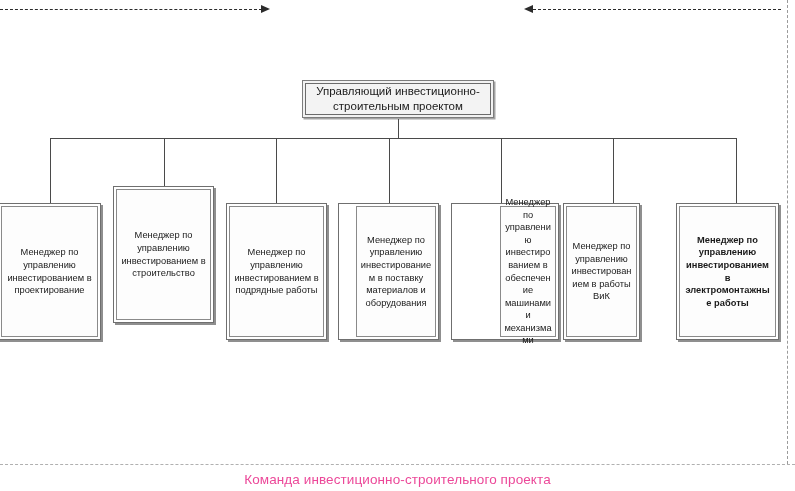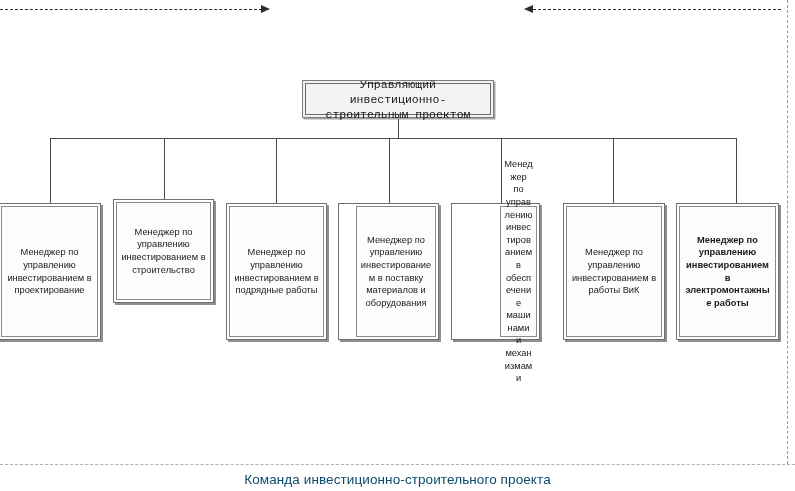--- a/index.html
+++ b/index.html
@@ -69,21 +69,20 @@
     width: 100%; height: 100%;
     border: 1px solid #6b6b6b;
     background: #f3f3f3;
     display: flex;
     align-items: center;
     justify-content: center;
     text-align: center;
     font-size: 11.5px;
     line-height: 15px;
     padding: 2px 4px;
-    font-family: Liberation Mono, monospace;
   }
 
   
   .node-mgr {
     position: absolute;
     background: #ffffff;
     border: 1px solid #6f6f6f;
     padding: 2px;
     box-shadow: 2px 2px 0 rgba(105,105,105,0.75);
   }
@@ -108,21 +107,21 @@
     left: 0; width: 795px;
     height: 0;
     border-top: 1.5px dashed #b0b0b0;
   }
   .caption-text {
     position: absolute;
     left: 0; width: 795px;
     text-align: center;
     font-size: 13.5px;
     line-height: 18px;
-    color: #0c4a6e;
+    color: #ec4899;
     letter-spacing: 0.1px;
   }
 </style>
 </head>
 <body>
 
 <div id="canvas">
 
   <div class="dim-seg" style="left:0px; top:9px; width:262px;"></div>
   <div class="dim-arrow right" style="left:261px; top:5px;"></div>
@@ -149,45 +148,45 @@
   <div class="conn-v" style="left:501px; top:138px; height:65px;"></div>
   <div class="conn-v" style="left:613px; top:138px; height:65px;"></div>
   <div class="conn-v" style="left:736px; top:138px; height:65px;"></div>
 
   <div class="node-mgr" style="left:-2px; top:203px; width:103px; height:137px;">
     <div class="inner">
       <span>Менеджер по управлению инвестированием в проектирование</span>
     </div>
   </div>
 
-  <div class="node-mgr" style="left:113px; top:199px; width:101px; height:104px;">
+  <div class="node-mgr" style="left:113px; top:186px; width:101px; height:137px;">
     <div class="inner">
       <span>Менеджер по управлению инвестированием в строительство</span>
     </div>
   </div>
 
   <div class="node-mgr" style="left:226px; top:203px; width:101px; height:137px;">
     <div class="inner">
       <span>Менеджер по управлению инвестированием в подрядные работы</span>
     </div>
   </div>
 
   <div class="node-mgr" style="left:338px; top:203px; width:101px; height:137px;padding-left:17px;">
     <div class="inner">
       <span>Менеджер по управлению инвестированием в поставку материалов и оборудования</span>
     </div>
   </div>
 
-  <div class="node-mgr" style="left:451px; top:203px; width:89px; height:137px;padding-left:48px;">
+  <div class="node-mgr" style="left:451px; top:203px; width:108px; height:137px;padding-left:48px;">
     <div class="inner">
       <span>Менеджер по управлению инвестированием в обеспечение машинами и механизмами</span>
     </div>
   </div>
 
-  <div class="node-mgr" style="left:563px; top:203px; width:102px; height:137px;">
+  <div class="node-mgr" style="left:563px; top:203px; width:77px; height:137px;">
     <div class="inner">
       <span>Менеджер по управлению инвестированием в работы ВиК</span>
     </div>
   </div>
 
   <div class="node-mgr" style="left:676px; top:203px; width:103px; height:137px;font-weight:bold;">
     <div class="inner">
       <span>Менеджер по управлению инвестированием в электромонтажные работы</span>
     </div>
   </div>

